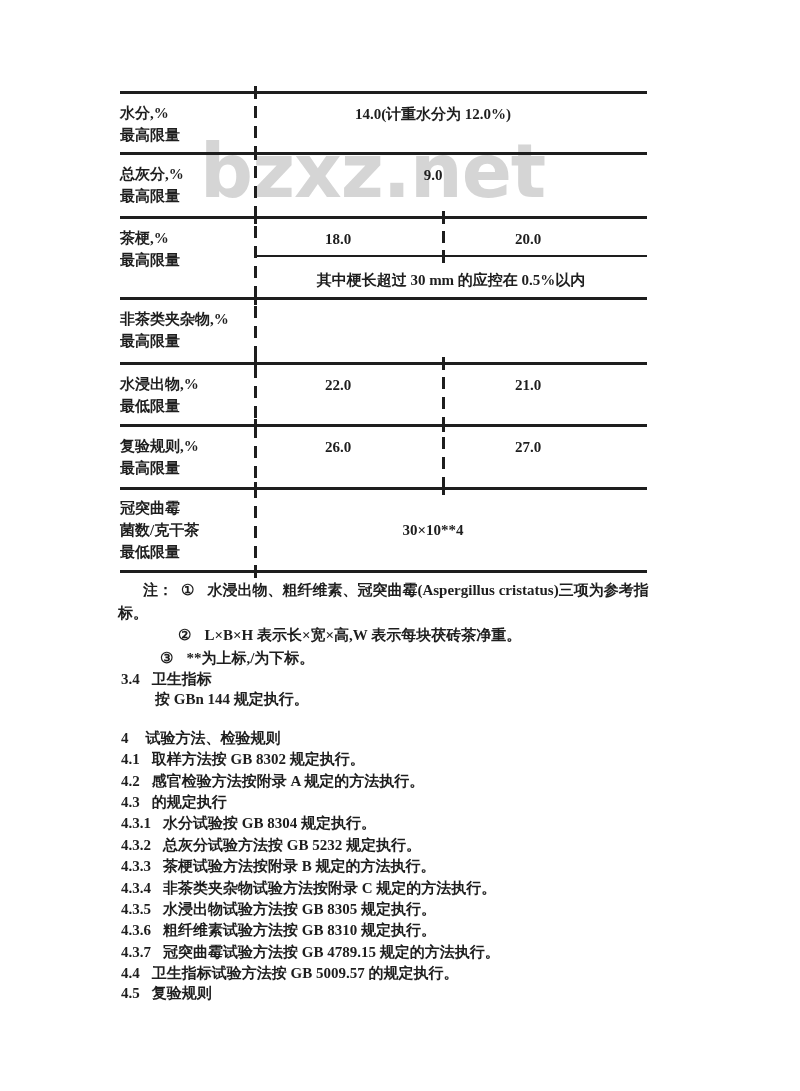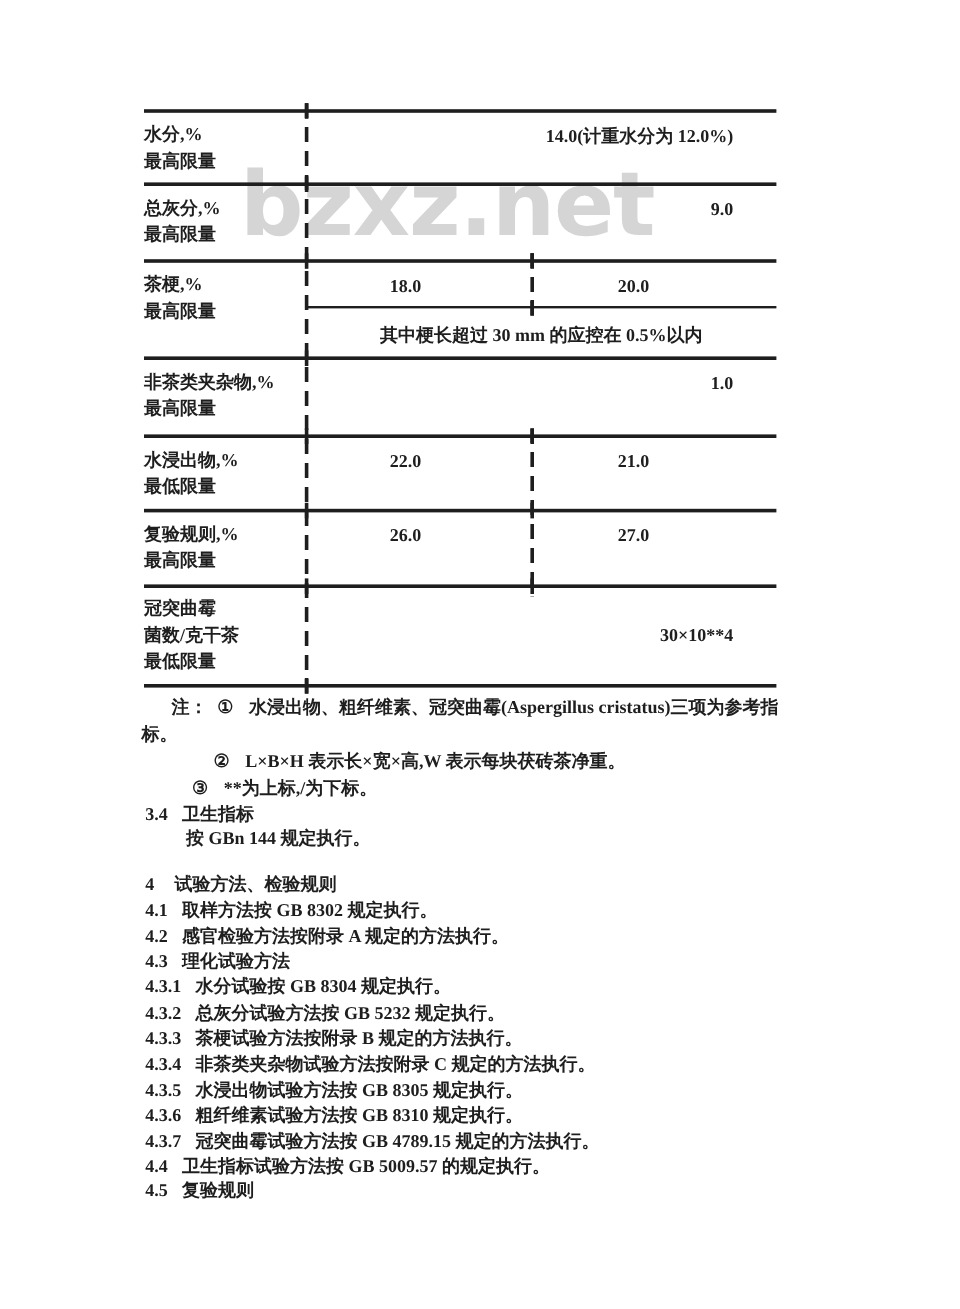--- a/index.html
+++ b/index.html
@@ -15,21 +15,21 @@
     font-size:74px;font-weight:bold;letter-spacing:-1px;
     color:#d2d2d2;opacity:.92;white-space:nowrap;
   }
   .tbl{position:absolute;left:120px;top:92px;width:527px;height:480px;z-index:1;font-size:15px;}
   .hl{position:absolute;left:0;width:527px;height:3px;background:#1e1e1e;}
   .hl.partial{left:135px;width:392px;height:2px;}
   .vd{position:absolute;width:3px;background:repeating-linear-gradient(to bottom,#1e1e1e 0 12px,transparent 12px 20px);}
   .tick{position:absolute;width:3px;height:13px;background:#1e1e1e;}
   .row{position:absolute;left:0;width:527px;}
   .lbl{position:absolute;left:0;top:10px;width:135px;text-align:left;line-height:22px;}
-  .vspan{position:absolute;left:135px;width:392px;top:11px;text-align:right;padding-right:36px;box-sizing:border-box;line-height:22px;white-space:nowrap;}
+  .vspan{position:absolute;left:135px;width:392px;top:11px;text-align:center;padding-right:36px;box-sizing:border-box;line-height:22px;white-space:nowrap;}
   .v1{position:absolute;left:135px;width:188px;top:11px;text-align:center;padding-right:22px;box-sizing:border-box;line-height:22px;}
   .v2{position:absolute;left:323px;width:204px;top:11px;text-align:center;padding-right:34px;box-sizing:border-box;line-height:22px;}
   .subnote{position:absolute;left:135px;width:392px;top:52px;text-align:center;line-height:22px;white-space:nowrap;}
   .mid{top:31px;}
   .line{position:absolute;white-space:nowrap;font-size:15px;line-height:22px;z-index:1;}
   .nlead{margin-right:8px;}
   .nmark{margin-right:13px;}
   .num{display:inline-block;margin-right:12px;}
   .num.wide{margin-right:17px;}
 </style>
@@ -94,21 +94,20 @@
       <div class="v1">18.0</div>
       <div class="v2">20.0</div>
       <div class="subnote">其中梗长超过 30 mm 的应控在 0.5%以内</div>
     </div>
 
     <div class="row" style="top:206px;height:65px">
       <div class="lbl">
         <div>非茶类夹杂物,%</div>
         <div>最高限量</div>
       </div>
-      <div class="vspan">1.0</div>
     </div>
 
     <div class="row" style="top:271px;height:62px">
       <div class="lbl">
         <div>水浸出物,%</div>
         <div>最低限量</div>
       </div>
       <div class="v1">22.0</div>
       <div class="v2">21.0</div>
     </div>
@@ -151,21 +150,21 @@
   <div class="line" style="left:121px;top:727px">
     <span class="num wide">4</span><span>试验方法、检验规则</span>
   </div>
   <div class="line" style="left:121px;top:748px">
     <span class="num">4.1</span><span>取样方法按 GB 8302 规定执行。</span>
   </div>
   <div class="line" style="left:121px;top:770px">
     <span class="num">4.2</span><span>感官检验方法按附录 A 规定的方法执行。</span>
   </div>
   <div class="line" style="left:121px;top:791px">
-    <span class="num">4.3</span><span>理化试验方法</span>
+    <span class="num">4.3</span><span>的规定执行</span>
   </div>
   <div class="line" style="left:121px;top:812px">
     <span class="num">4.3.1</span><span>水分试验按 GB 8304 规定执行。</span>
   </div>
   <div class="line" style="left:121px;top:834px">
     <span class="num">4.3.2</span><span>总灰分试验方法按 GB 5232 规定执行。</span>
   </div>
   <div class="line" style="left:121px;top:855px">
     <span class="num">4.3.3</span><span>茶梗试验方法按附录 B 规定的方法执行。</span>
   </div>

